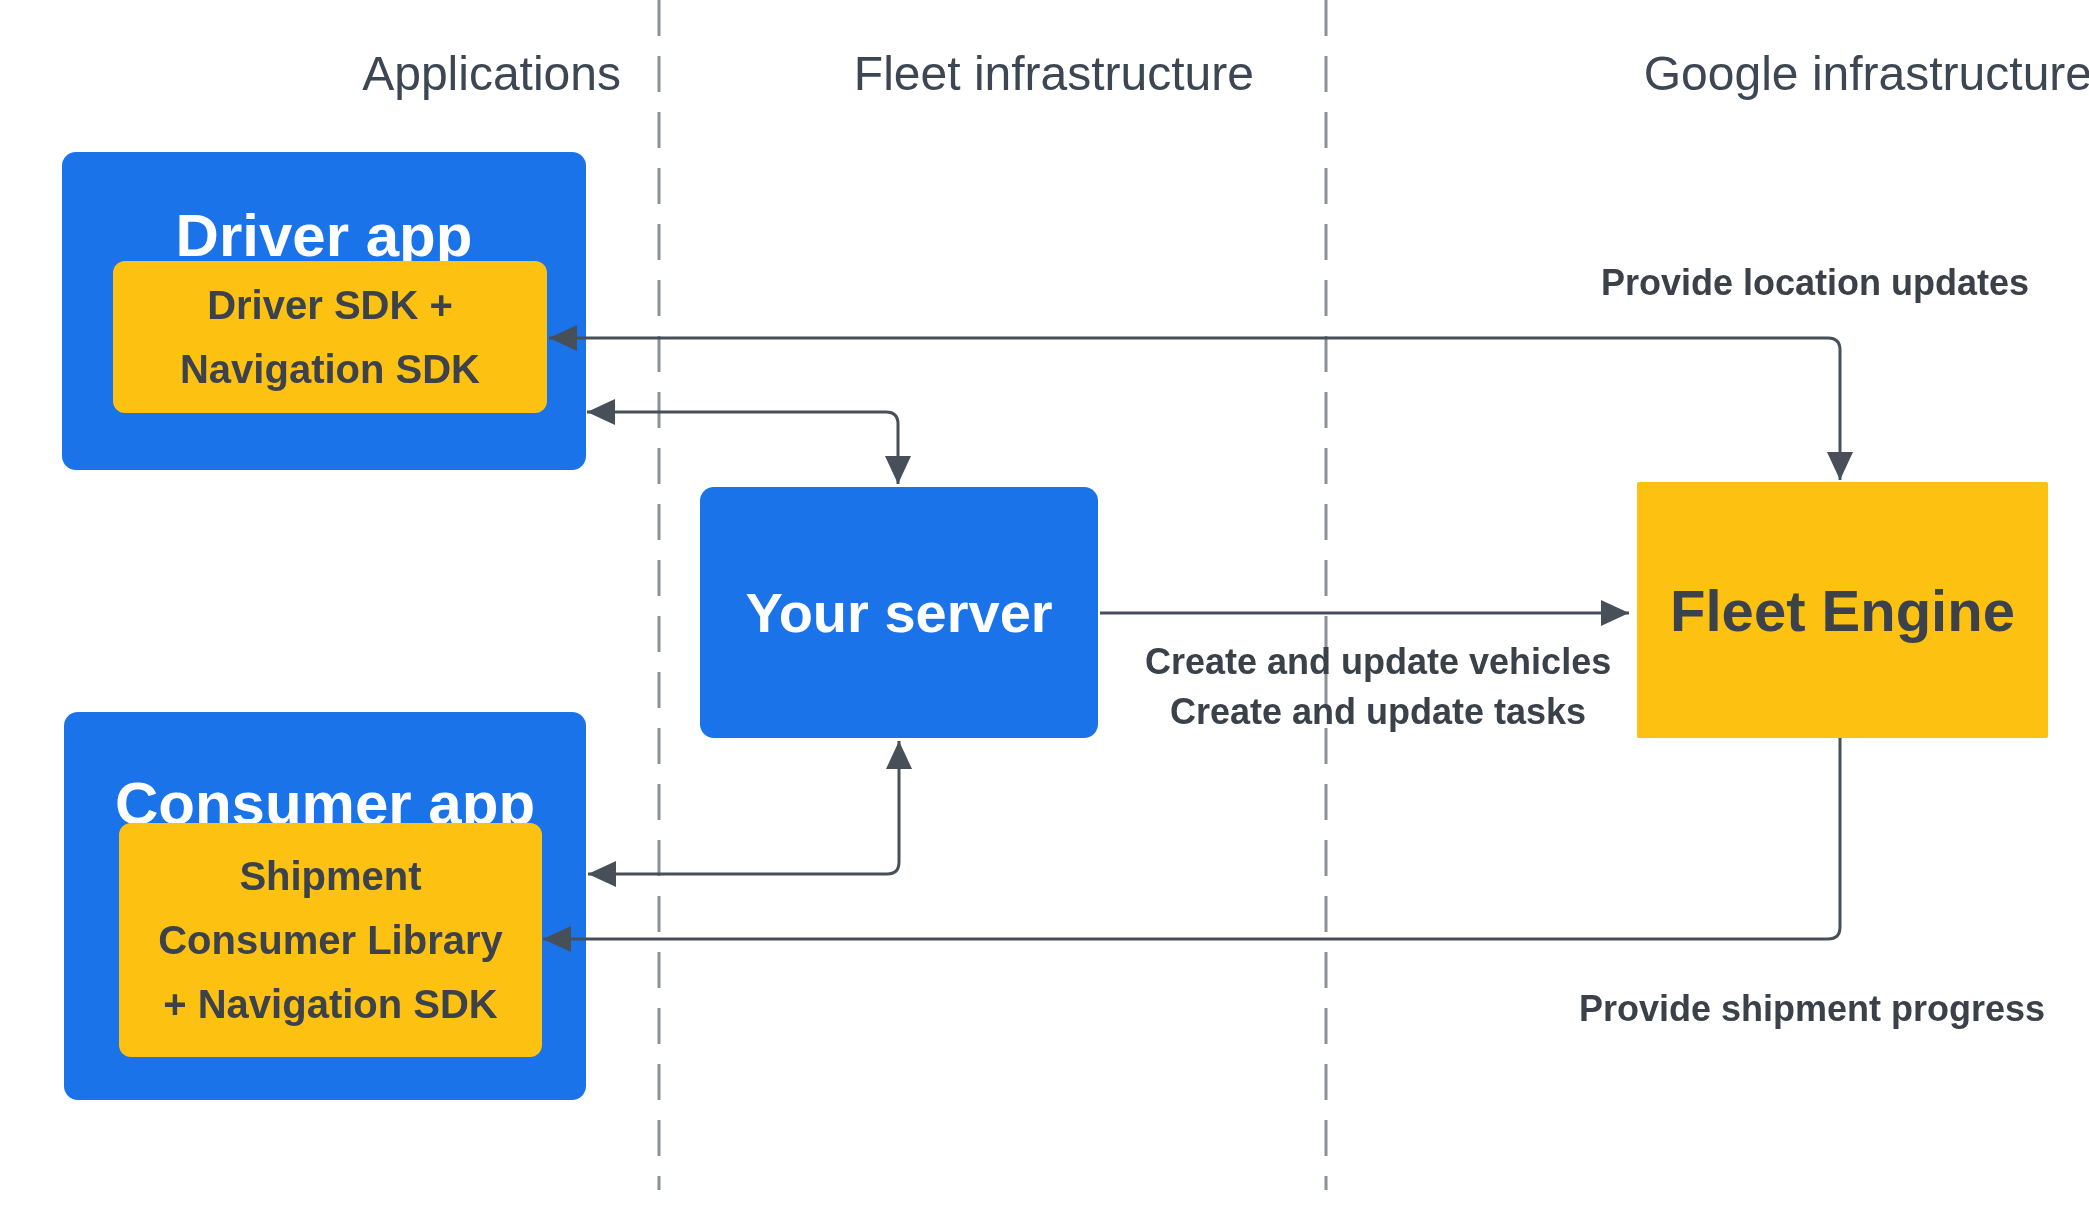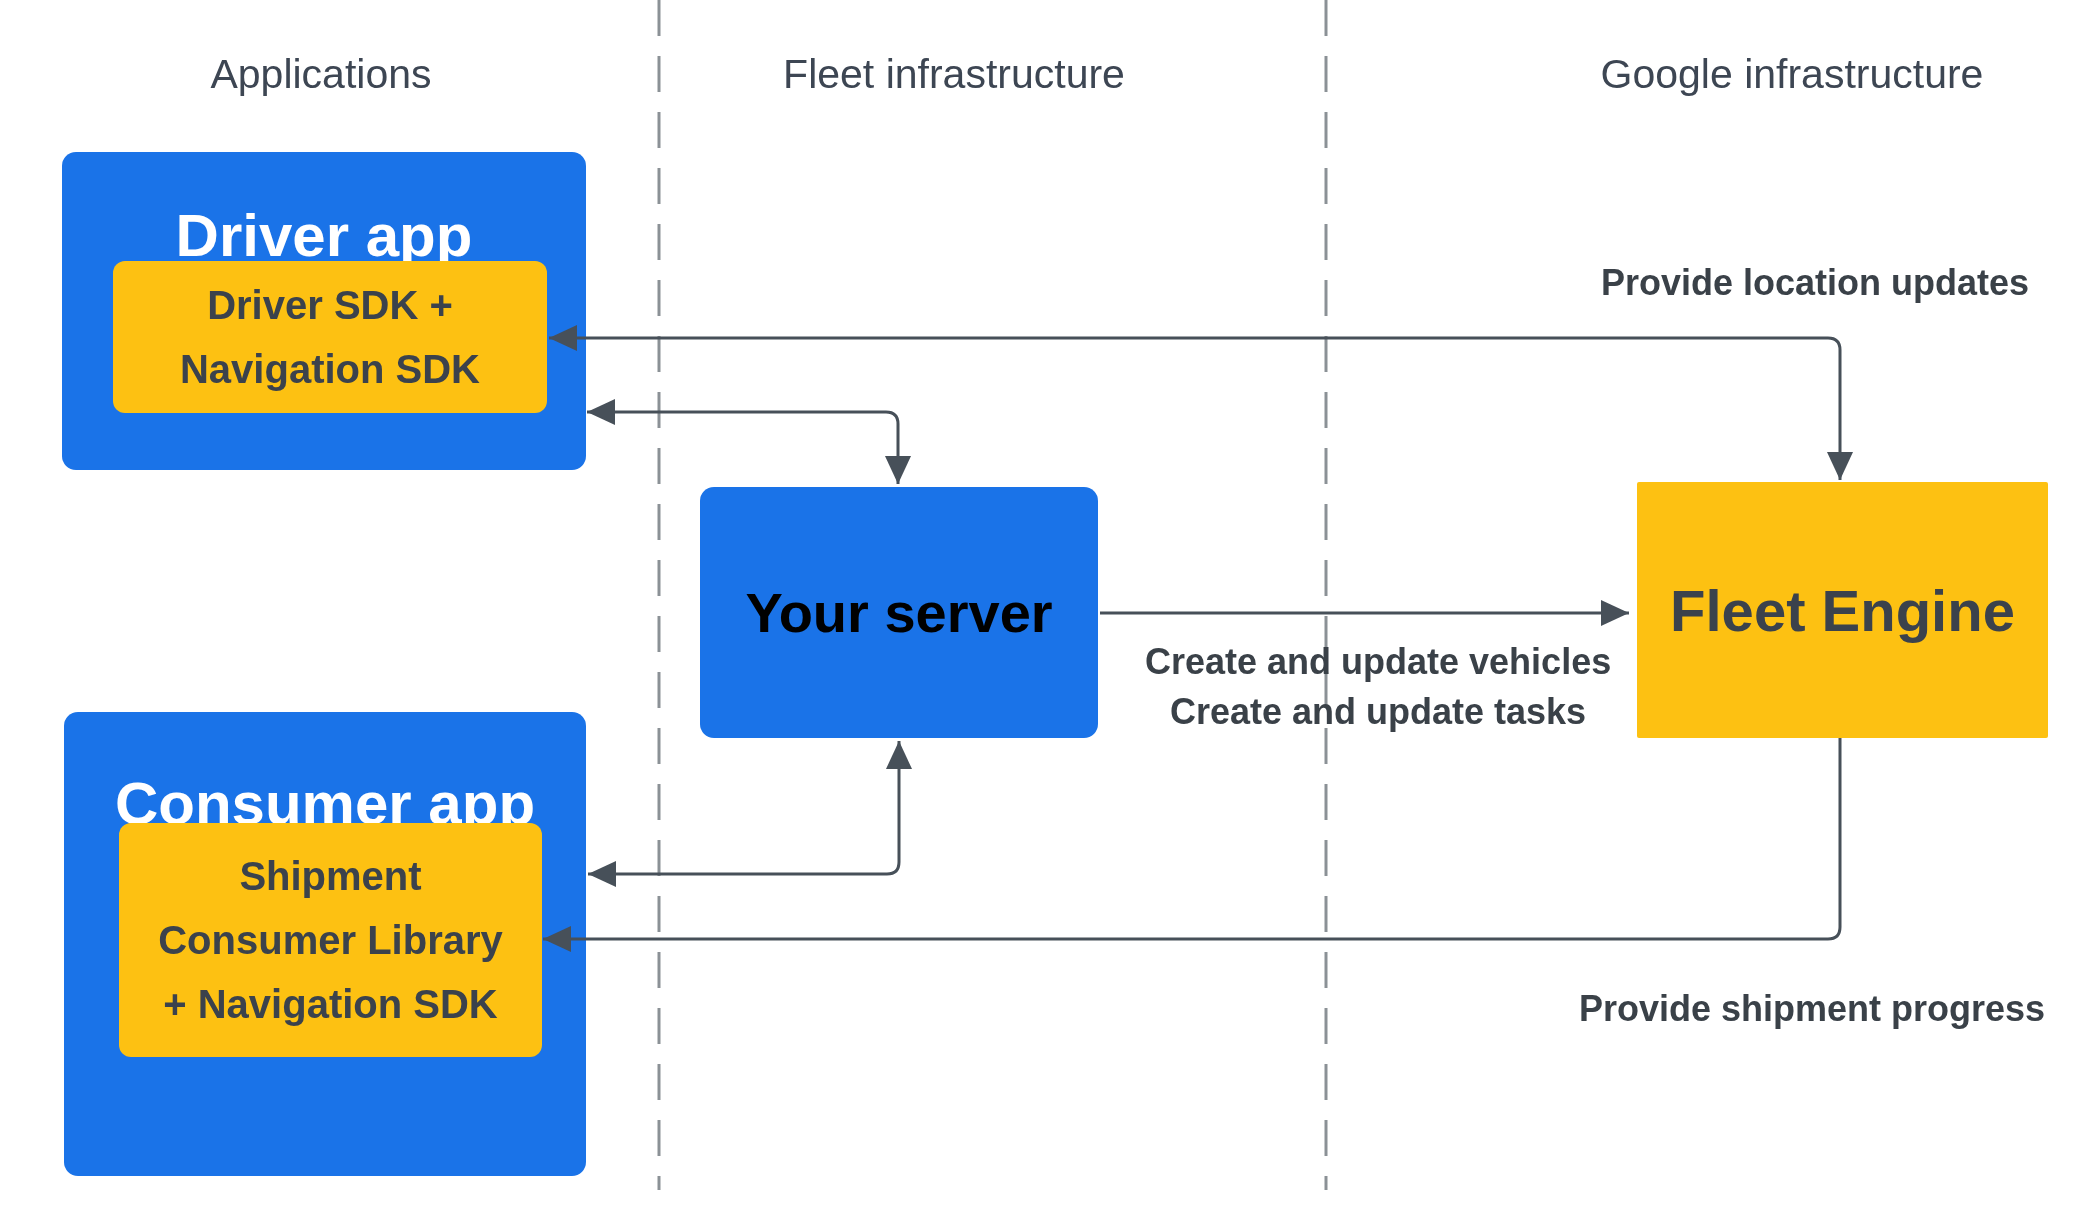--- a/index.html
+++ b/index.html
@@ -16,22 +16,22 @@
     left: 0; top: 0;
     width: 2089px; height: 1208px;
     pointer-events: none;
   }
   #bg-lines  { z-index: 0; }
   #arrows    { z-index: 2; }
   .col-header {
     position: absolute;
     top: 42px;
     width: 600px;
-    text-align: center;
-    font-size: 41px;
+    text-align: right;
+    font-size: 48px;
     font-weight: 400;
     line-height: 64px;
     color: var(--heading-text);
     z-index: 1;
     white-space: nowrap;
   }
   .node {
     position: absolute;
     border-radius: 14px;
     z-index: 1;
@@ -59,21 +59,21 @@
     font-size: 40px;
     line-height: 64px;
     font-weight: 700;
     color: var(--dark-text);
     text-align: center;
     white-space: nowrap;
   }
   .server-title {
     font-size: 56px;
     font-weight: 700;
-    color: #000000;
+    color: #ffffff;
     white-space: nowrap;
   }
   .fleet-title {
     font-size: 58px;
     font-weight: 700;
     color: var(--dark-text);
     white-space: nowrap;
   }
   .edge-label {
     position: absolute;
@@ -103,21 +103,21 @@
   <div class="node blue" style="left:62px; top:152px; width:524px; height:318px;">
     <div class="node-title title-60" style="top:22px">Driver app</div>
     <div class="node yellow" style="left:51px; top:109px; width:434px; height:152px;">
       <div class="center-flex">
         <div class="sdk-text">Driver SDK +</div>
         <div class="sdk-text">Navigation SDK</div>
       </div>
     </div>
   </div>
 
-  <div class="node blue" style="left:64px; top:712px; width:522px; height:464px;">
+  <div class="node blue" style="left:64px; top:712px; width:522px; height:388px;">
     <div class="node-title title-60" style="top:30px">Consumer app</div>
     <div class="node yellow" style="left:55px; top:111px; width:423px; height:234px;">
       <div class="center-flex">
         <div class="sdk-text">Shipment</div>
         <div class="sdk-text">Consumer Library</div>
         <div class="sdk-text">+ Navigation SDK</div>
       </div>
     </div>
   </div>
 

